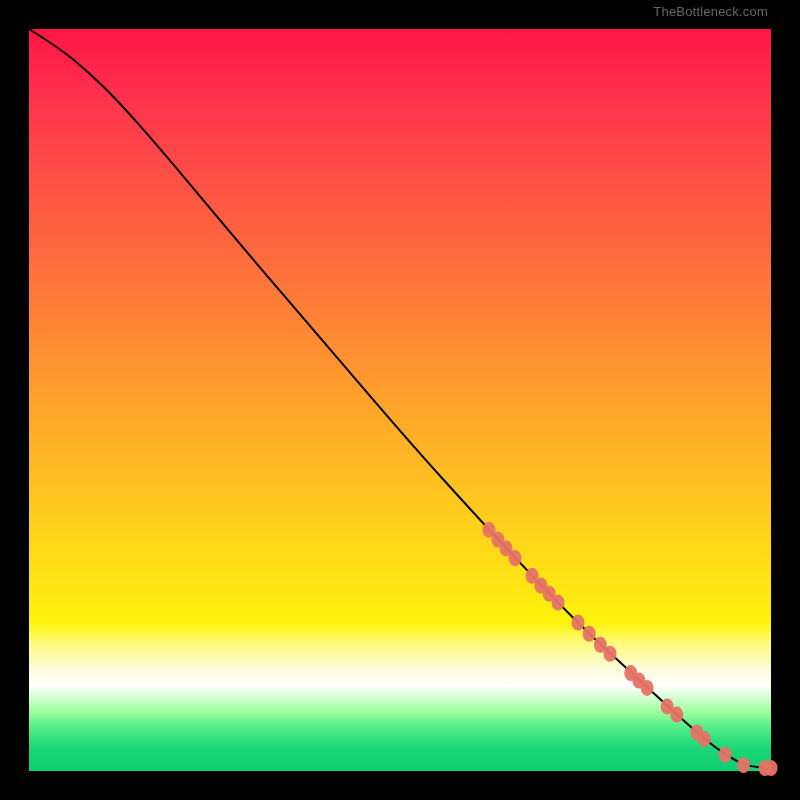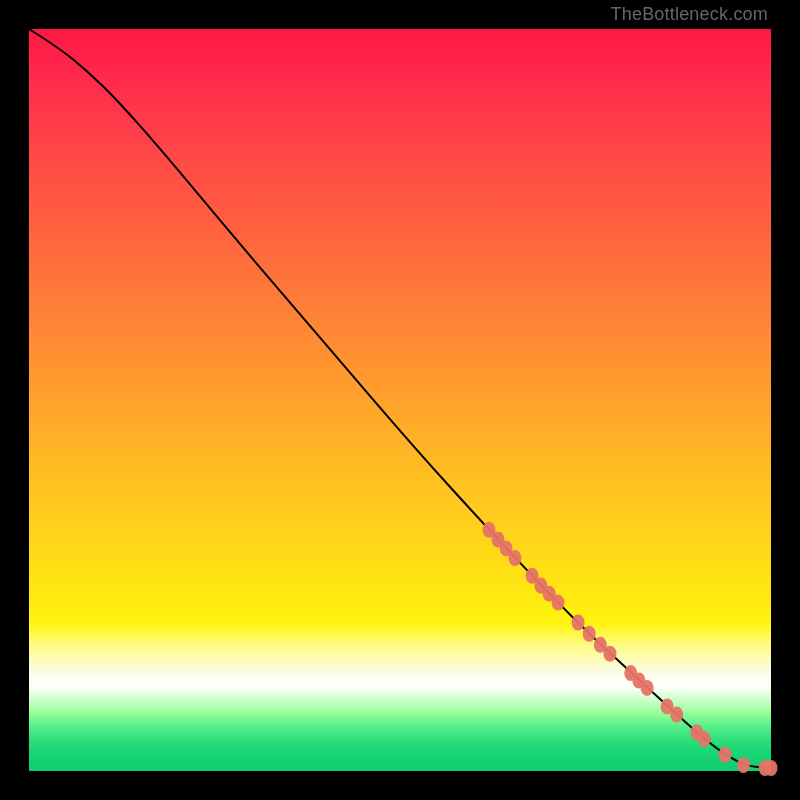--- a/index.html
+++ b/index.html
@@ -43,21 +43,21 @@
       #2ade7a 96%,
       #17d474 97.5%,
       #10cf71 100%
     );
   }
   .watermark {
     position: absolute;
     top: 4px;
     right: 32px;
     color: #666666;
-    font-size: 18px;
+    font-size: 13px;
     font-weight: 400;
     letter-spacing: 0.2px;
     z-index: 5;
   }
   svg.overlay {
     position: absolute;
     left: 0;
     top: 0;
     width: 742px;
     height: 742px;

